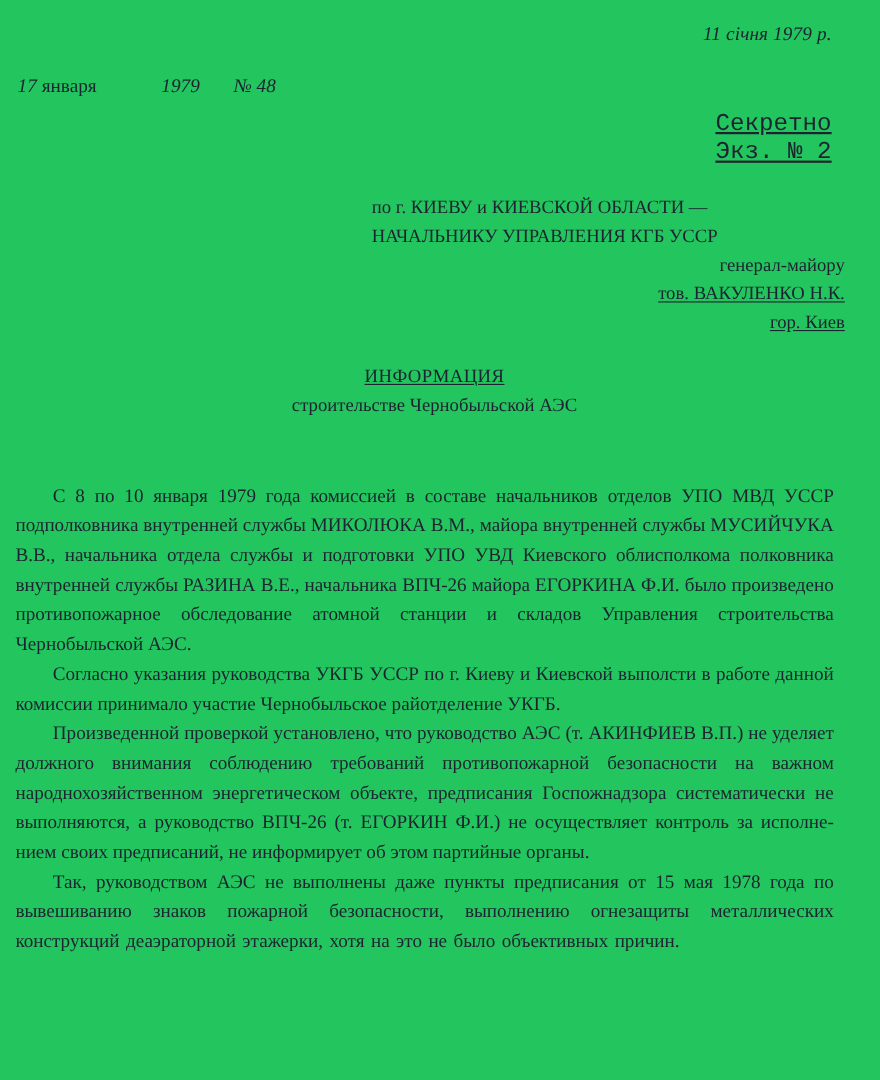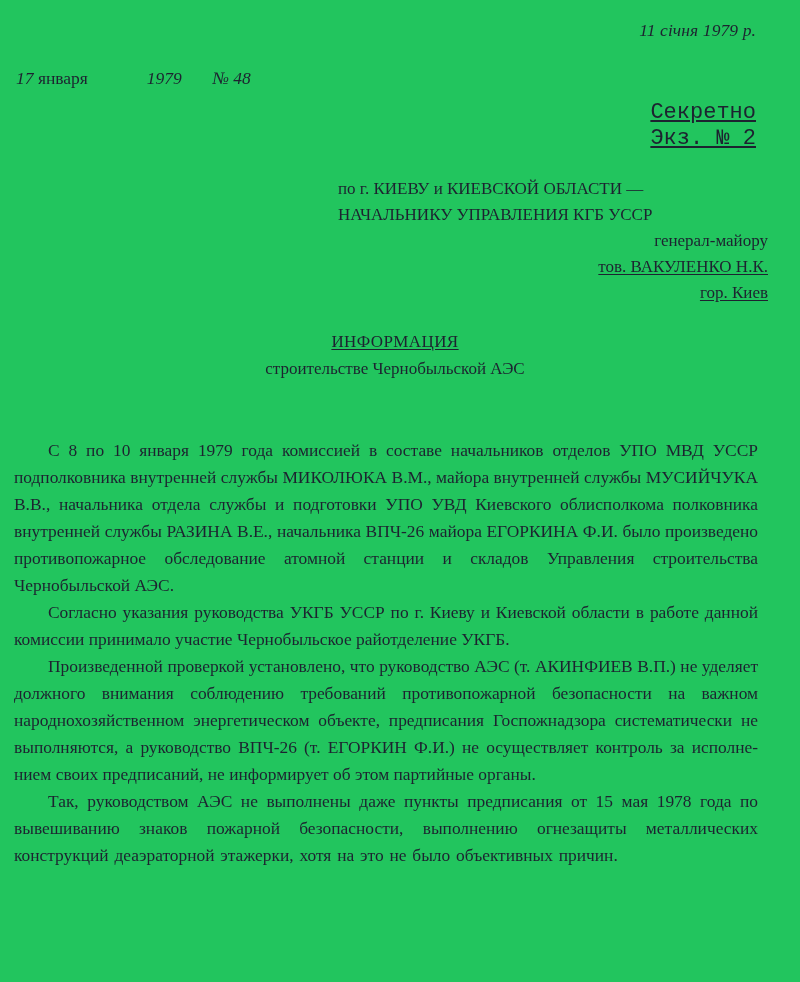--- a/index.html
+++ b/index.html
@@ -163,18 +163,18 @@
 
   <div class="title-block">
     <div>
       <span class="main">ИНФОРМАЦИЯ</span>
     </div>
     <span class="sub">строительстве Чернобыльской АЭС</span>
   </div>
 
   <div class="body-text">
     <p>С 8 по 10 января 1979 года комиссией в составе начальников отделов УПО МВД УССР подполковника внутренней службы МИКОЛЮКА В.М., май­ора внутренней службы МУСИЙЧУКА В.В., начальника отдела службы и под­готовки УПО УВД Киевского облисполкома полковника внутренней службы РАЗИНА В.Е., начальника ВПЧ-26 майора ЕГОРКИНА Ф.И. было произведено противопожарное обследование атомной станции и складов Управления стро­ительства Чернобыльской АЭС.</p>
-    <p>Согласно указания руководства УКГБ УССР по г. Киеву и Киевской обла­сти в работе данной комиссии принимало участие Чернобыльское райотделе­ние УКГБ.</p>
+    <p>Согласно указания руководства УКГБ УССР по г. Киеву и Киевской выпол­сти в работе данной комиссии принимало участие Чернобыльское райотделе­ние УКГБ.</p>
     <p>Произведенной проверкой установлено, что руководство АЭС (т. АКИН­ФИЕВ В.П.) не уделяет должного внимания соблюдению требований проти­вопожарной безопасности на важном народнохозяйственном энергетическом объекте, предписания Госпожнадзора систематически не выполняются, а ру­ководство ВПЧ-26 (т. ЕГОРКИН Ф.И.) не осуществляет контроль за исполне­нием своих предписаний, не информирует об этом партийные органы.</p>
     <p class="wide-space">Так, руководством АЭС не выполнены даже пункты предписания от 15 мая 1978 года по вывешиванию знаков пожарной безопасности, выпол­нению огнезащиты металлических конструкций деаэраторной этажерки, хотя на это не было объективных причин.</p>
   </div>
 
 </div>
 
 </body></html>

